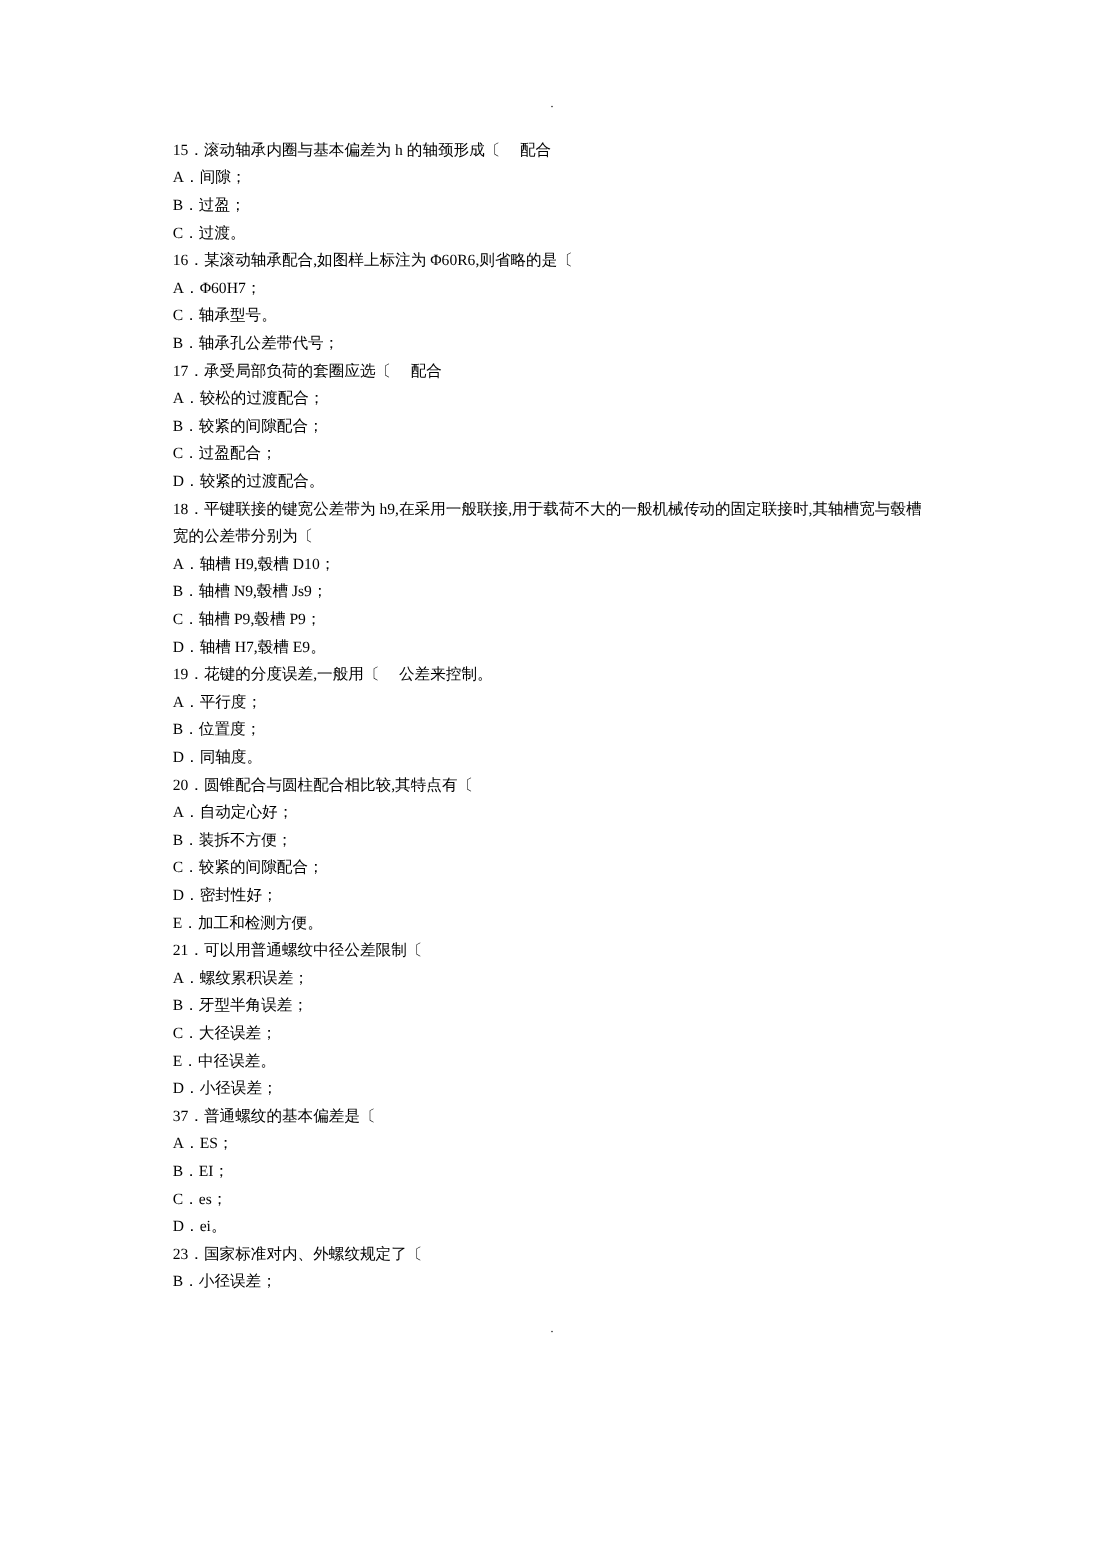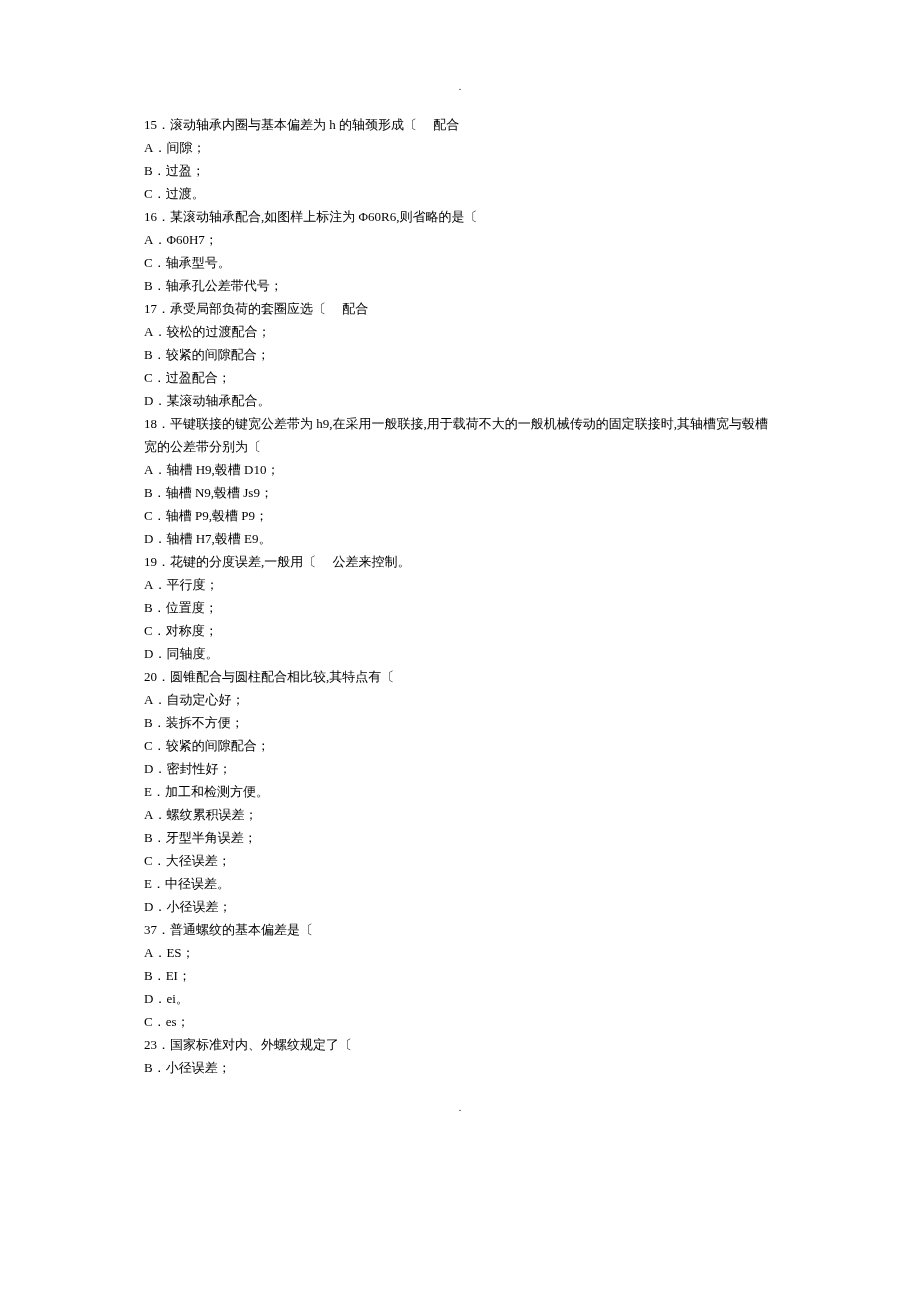--- a/index.html
+++ b/index.html
@@ -48,44 +48,44 @@
   <div class="line">B．过盈；</div>
   <div class="line">C．过渡。</div>
   <div class="line">16．某滚动轴承配合,如图样上标注为 Φ60R6,则省略的是〔</div>
   <div class="line">A．Φ60H7；</div>
   <div class="line">C．轴承型号。</div>
   <div class="line">B．轴承孔公差带代号；</div>
   <div class="line">17．承受局部负荷的套圈应选〔     配合</div>
   <div class="line">A．较松的过渡配合；</div>
   <div class="line">B．较紧的间隙配合；</div>
   <div class="line">C．过盈配合；</div>
-  <div class="line">D．某滚动轴承配合。</div>
+  <div class="line">D．较紧的过渡配合。</div>
   <div class="line">18．平键联接的键宽公差带为 h9,在采用一般联接,用于载荷不大的一般机械传动的固定联接时,其轴槽宽与毂槽宽的公差带分别为〔</div>
   <div class="line">A．轴槽 H9,毂槽 D10；</div>
   <div class="line">B．轴槽 N9,毂槽 Js9；</div>
   <div class="line">C．轴槽 P9,毂槽 P9；</div>
   <div class="line">D．轴槽 H7,毂槽 E9。</div>
   <div class="line">19．花键的分度误差,一般用〔     公差来控制。</div>
   <div class="line">A．平行度；</div>
   <div class="line">B．位置度；</div>
-  <div class="line">C．对称度；</div>
   <div class="line">D．同轴度。</div>
   <div class="line">20．圆锥配合与圆柱配合相比较,其特点有〔</div>
   <div class="line">A．自动定心好；</div>
   <div class="line">B．装拆不方便；</div>
   <div class="line">C．较紧的间隙配合；</div>
   <div class="line">D．密封性好；</div>
   <div class="line">E．加工和检测方便。</div>
+  <div class="line">21．可以用普通螺纹中径公差限制〔</div>
   <div class="line">A．螺纹累积误差；</div>
   <div class="line">B．牙型半角误差；</div>
   <div class="line">C．大径误差；</div>
   <div class="line">E．中径误差。</div>
   <div class="line">D．小径误差；</div>
   <div class="line">37．普通螺纹的基本偏差是〔</div>
   <div class="line">A．ES；</div>
   <div class="line">B．EI；</div>
+  <div class="line">C．es；</div>
   <div class="line">D．ei。</div>
-  <div class="line">C．es；</div>
   <div class="line">23．国家标准对内、外螺纹规定了〔</div>
   <div class="line">B．小径误差；</div>
 
   <div class="dot-bottom">.</div>
 </div>
 
 </body></html>

